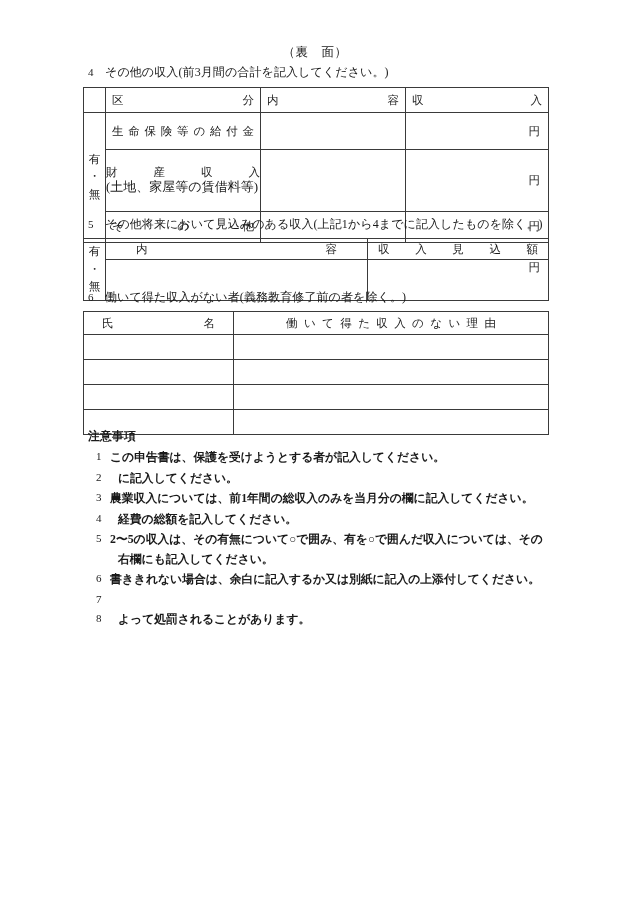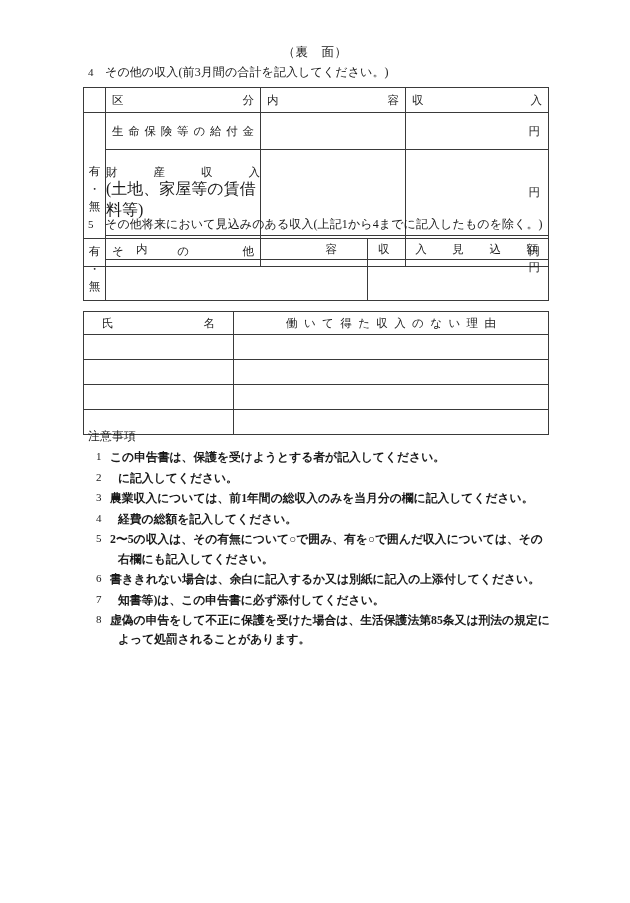--- a/index.html
+++ b/index.html
@@ -88,21 +88,21 @@
     box-sizing: border-box;
   }
   .stack2 .l1 {
     display: block;
     text-align: justify;
     text-align-last: justify;
   }
   .stack2 .l2 {
     display: block;
     text-align: left;
-    font-size: 16px;
+    font-size: 13px;
   }
 
   .yen {
     display: block;
     text-align: right;
     padding: 0 8px 0 0;
     box-sizing: border-box;
   }
 
   
@@ -110,20 +110,21 @@
     position: absolute;
     left: 88px;
     top: 429px;
     width: 470px;
     font-size: 11.8px;
   }
   .notes-title {
     margin: 0 0 3px 0;
     font-size: 11.8px;
     letter-spacing: 0.2px;
+    font-weight: bold;
   }
   .note-item {
     display: flex;
     align-items: flex-start;
     margin: 0 0 1.5px 0;
     line-height: 1.62;
   }
   .note-num {
     flex: 0 0 22px;
     text-align: left;
@@ -247,20 +248,23 @@
         <td style="height:40px;">
           <span class="cell"></span>
         </td>
         <td style="vertical-align:top;">
           <span class="yen">円</span>
         </td>
       </tr>
     </tbody>
   </table>
 
+  <div class="sec-heading" style="left:88px; top:289px;">
+    <span class="num">6</span><span>働いて得た収入がない者(義務教育修了前の者を除く。)</span>
+  </div>
 
   <table class="tbl" style="left:83px; top:311px; width:465px;">
     <colgroup>
       <col style="width:150px">
       <col style="width:315px">
     </colgroup>
     <tbody>
       <tr>
         <td style="height:22px;">
           <span class="cell spread" style="padding:0 18px;">氏名</span>
@@ -346,26 +350,24 @@
     <div class="note-item">
       <div class="note-num">6</div>
       <div class="note-text">
         <span>書ききれない場合は、余白に記入するか又は別紙に記入の上添付してください。</span>
       </div>
     </div>
 
     <div class="note-item">
       <div class="note-num">7</div>
       <div class="note-text">
-        <span class="cont">知書等)は、この申告書に必ず添付してください。</span>
       </div>
     </div>
 
     <div class="note-item">
       <div class="note-num">8</div>
       <div class="note-text">
-        <span>虚偽の申告をして不正に保護を受けた場合は、生活保護法第85条又は刑法の規定に</span>
         <span class="cont">よって処罰されることがあります。</span>
       </div>
     </div>
   </div>
 
 </div>
 
 </body></html>

